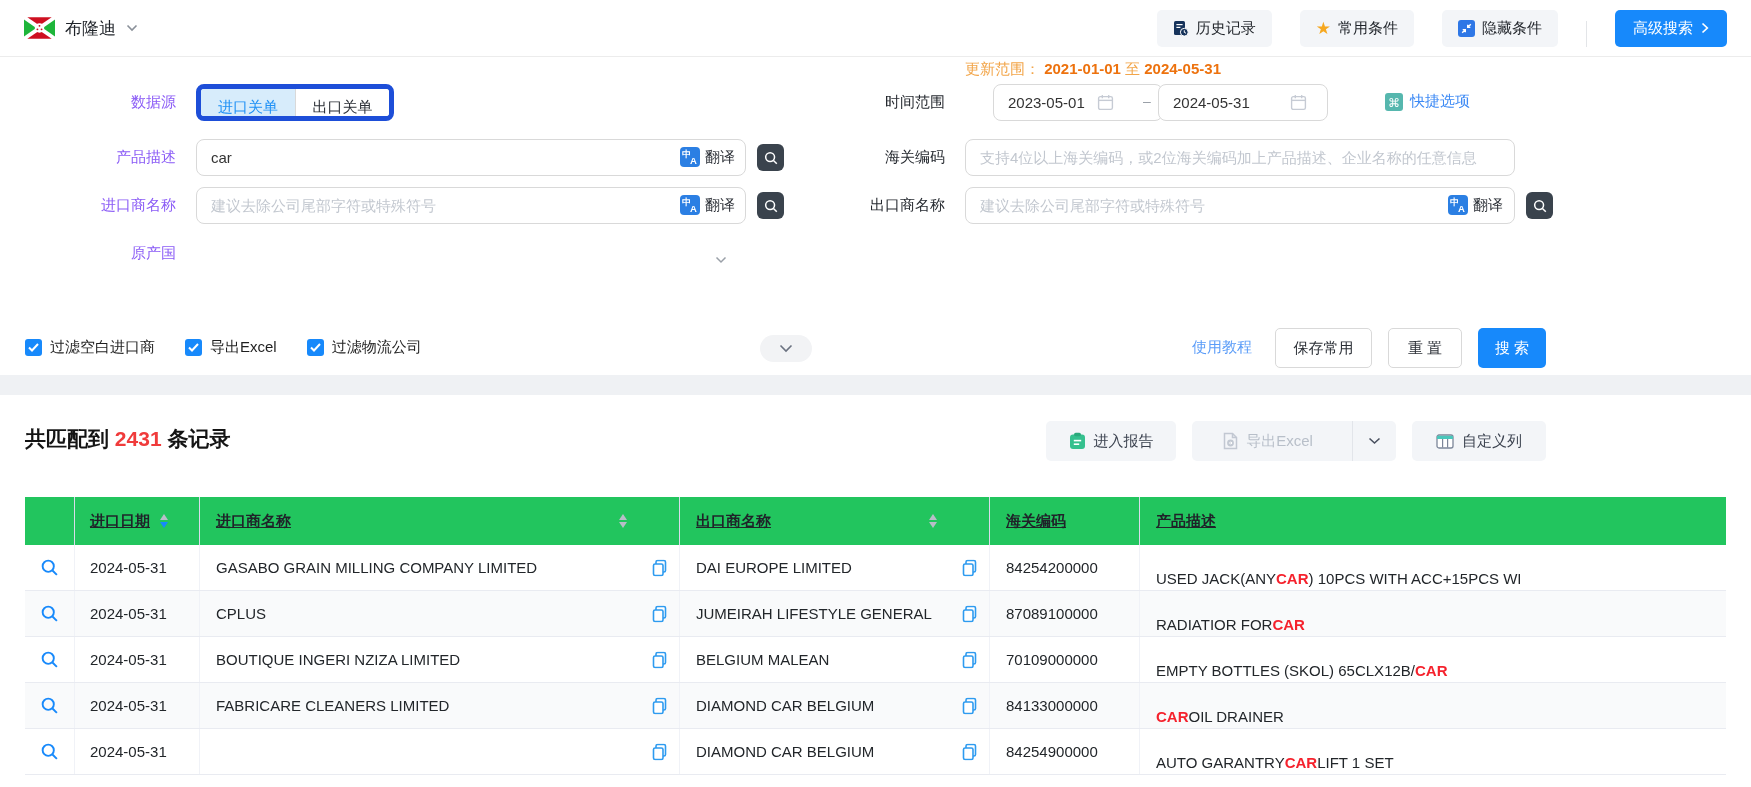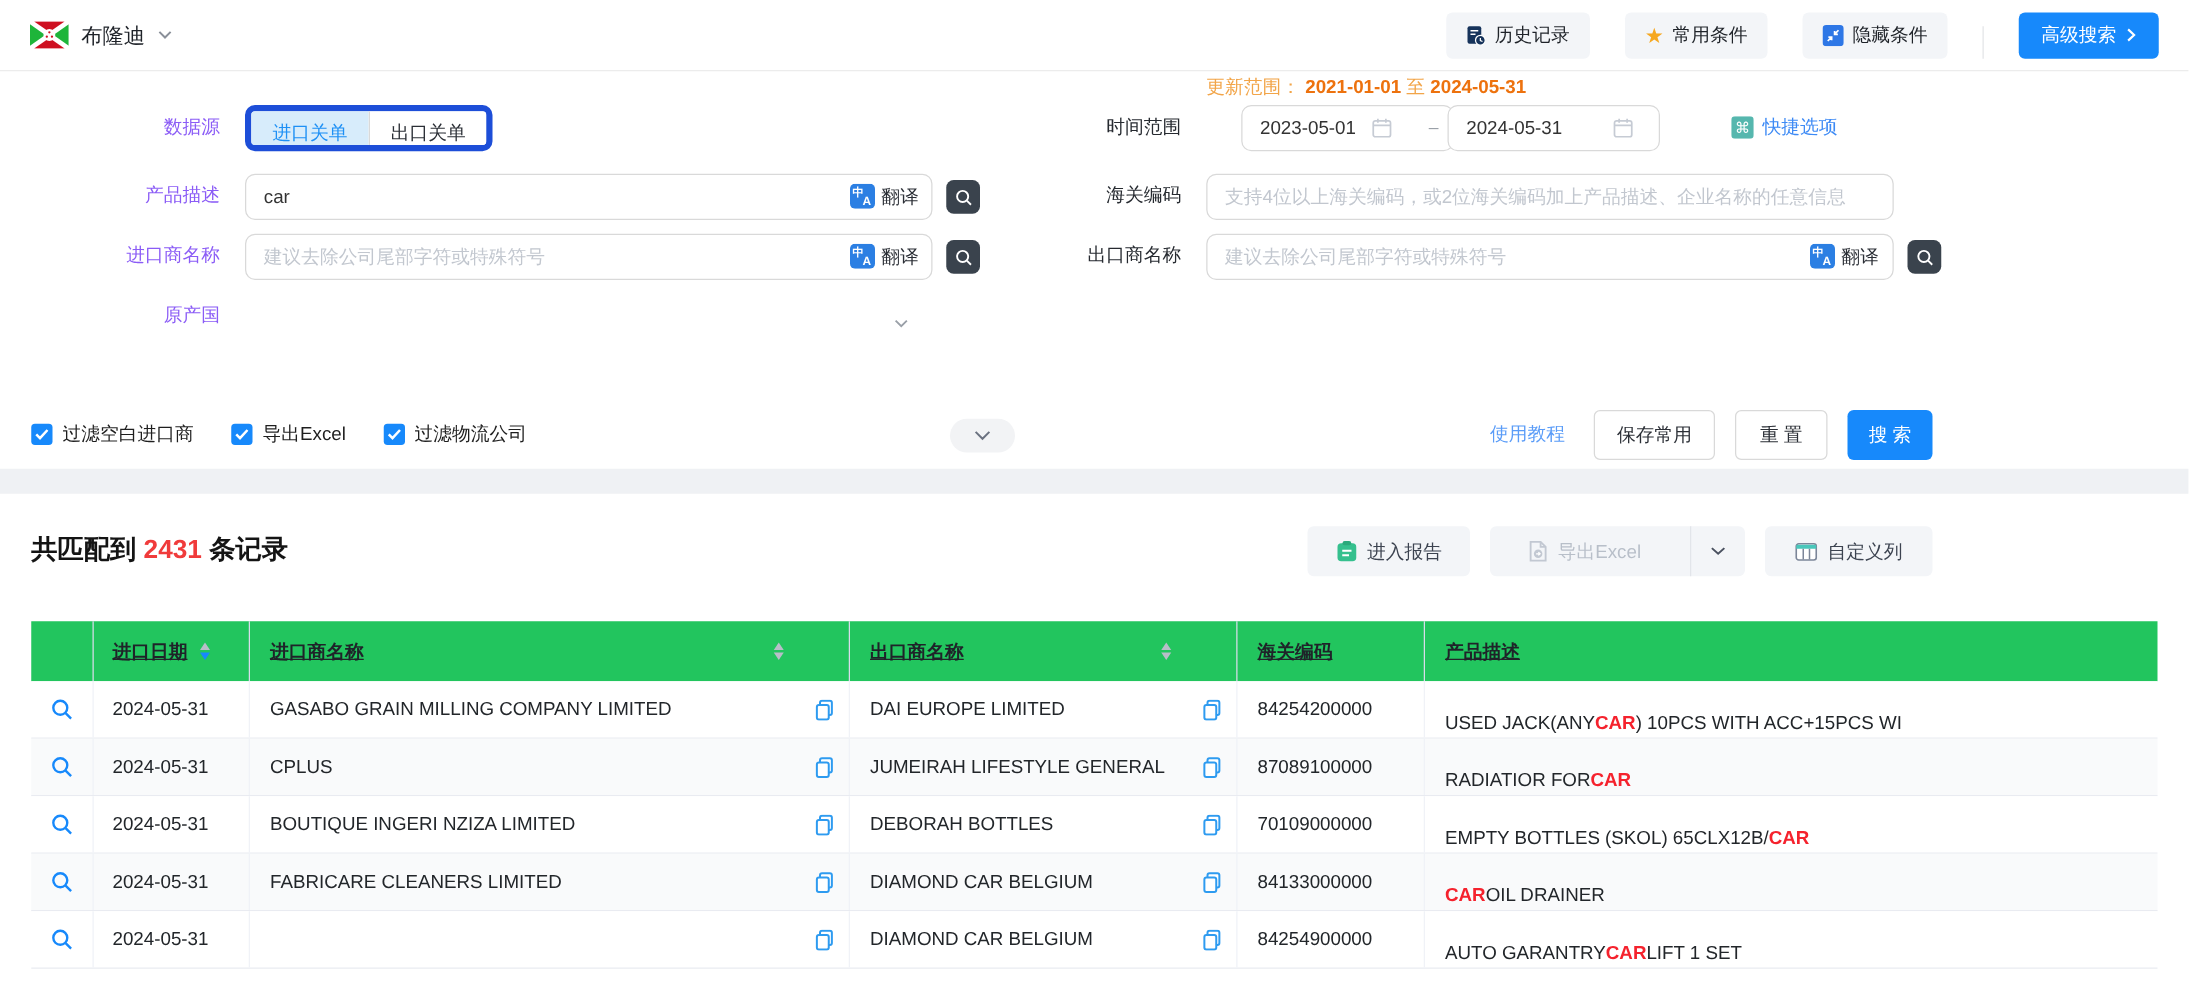--- a/index.html
+++ b/index.html
@@ -467,21 +467,21 @@
             <div class="td c2">
               <span>BOUTIQUE INGERI NZIZA LIMITED</span>
               <span class="copy-ic">
                 <svg width="15" height="17" viewBox="0 0 15 17">
                   <rect x="4" y="1" width="9.5" height="11.5" rx="1.6" fill="#fff" stroke="#2e9bf0" stroke-width="1.6"></rect>
                   <rect x="1.5" y="4.5" width="9.5" height="11.5" rx="1.6" fill="#fff" stroke="#2e9bf0" stroke-width="1.6"></rect>
                 </svg>
               </span>
             </div>
             <div class="td c3">
-              <span>DEBORAH BOTTLES</span>
+              <span>BELGIUM MALEAN</span>
               <span class="copy-ic">
                 <svg width="15" height="17" viewBox="0 0 15 17">
                   <rect x="4" y="1" width="9.5" height="11.5" rx="1.6" fill="#fff" stroke="#2e9bf0" stroke-width="1.6"></rect>
                   <rect x="1.5" y="4.5" width="9.5" height="11.5" rx="1.6" fill="#fff" stroke="#2e9bf0" stroke-width="1.6"></rect>
                 </svg>
               </span>
             </div>
             <div class="td c4">70109000000</div>
             <div class="td c5">EMPTY BOTTLES (SKOL) 65CLX12B/<span class="hl">CAR</span></div>
           </div>

